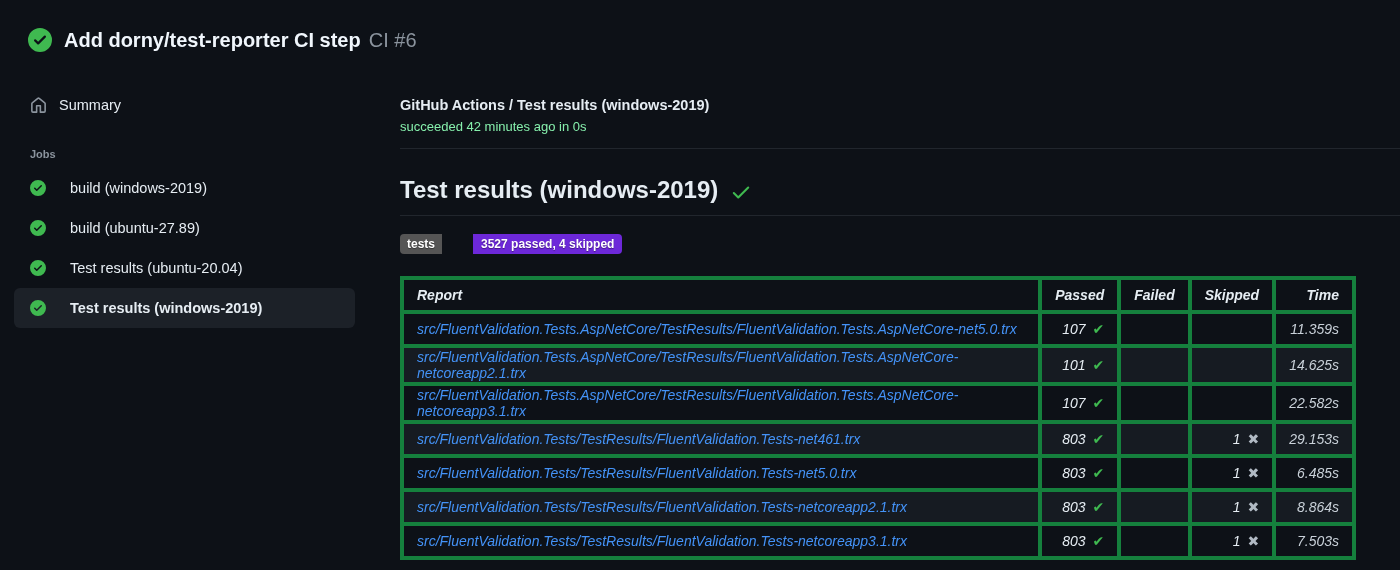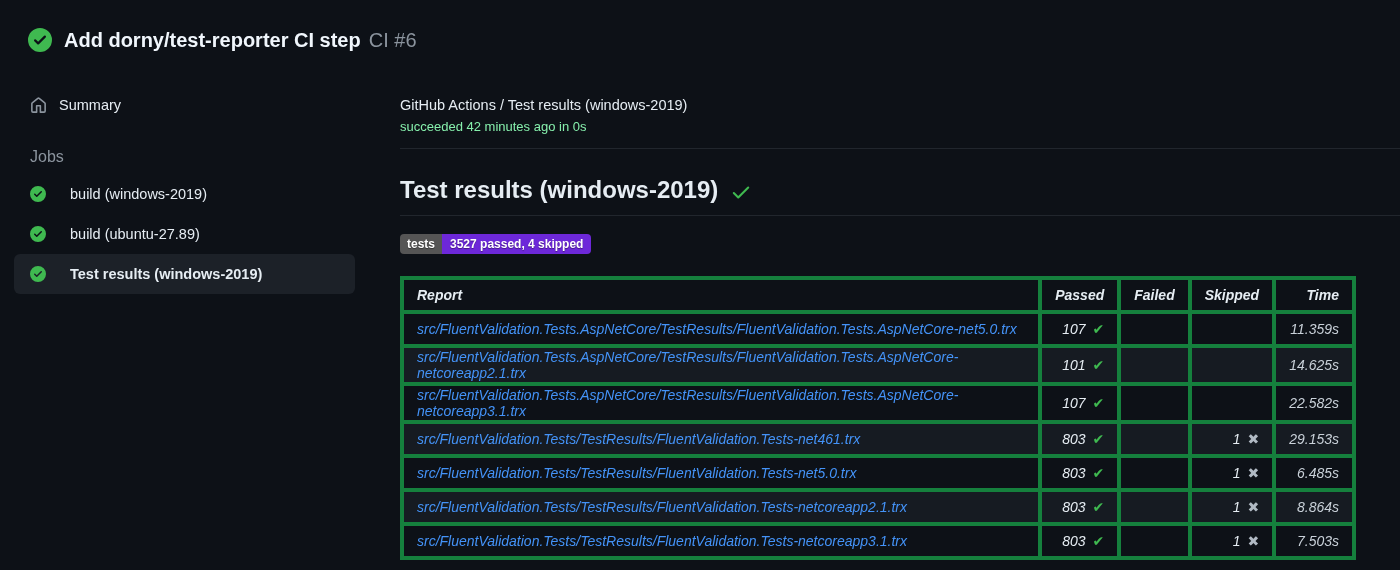--- a/index.html
+++ b/index.html
@@ -24,47 +24,47 @@
   .sidebar { width:400px; flex:0 0 400px; padding-top:10px; }
   .main { flex:1; padding-top:27px; }
 
   
   .summary-item {
     display:flex; align-items:center; gap:12px;
     margin:10px 0 0 30px; height:30px; cursor:pointer;
   }
   .summary-item svg { width:17px; height:17px; fill:#8b949e; }
   .summary-label { color:#e6edf3; font-size:14.5px; }
-  .jobs-heading { margin:28px 0 8px 30px; color:#8b949e; font-size:16px; }
+  .jobs-heading { margin:28px 0 8px 30px; color:#8b949e; font-size:11px;font-weight:bold; }
   .jobs-list { display:flex; flex-direction:column; }
   .job-item {
     display:flex; align-items:center; gap:24px;
     height:40px; margin:0 45px 0 14px; padding-left:16px;
     border-radius:6px; cursor:pointer;
   }
   .job-item .job-check { width:16px; height:16px; flex:0 0 16px; }
   .job-label { color:#e6edf3; font-size:14.5px; white-space:nowrap; }
   .job-item.selected { background:#1c2128; }
   .job-item.selected .job-label { font-weight:bold; }
 
   
-  .job-title { font-weight:normal; color:#e6edf3; font-size:14.5px; }
+  .job-title { font-weight:bold; color:#e6edf3; font-size:14.5px; }
   .job-status { color:#86efac; font-size:13px; margin-top:6px; }
   .section-rule { border-bottom:1px solid #21262d; margin-top:14px; }
   h2.report-heading {
     display:flex; align-items:center; gap:12px;
     margin-top:27px; padding-bottom:11px;
     border-bottom:1px solid #21262d;
     font-size:24px; font-weight:600; color:#e6edf3;
   }
   h2 .heading-check { width:22px; height:22px; margin-top:3px; }
 
   
   .badge { display:inline-flex; margin-top:18px; font-size:12px; font-weight:600;
-           color:#fff; text-shadow:0 1px 1px rgba(0,0,0,.4); line-height:20px; }
+           color:#fff; text-shadow:0 1px 1px rgba(0,0,0,.4); line-height:20px;gap:31px; }
   .badge-label { background:#555555; padding:0 7px; border-radius:4px 0 0 4px; }
   .badge-value { background:#6d28d9; padding:0 8px; border-radius:0 4px 4px 0; }
 
   
   table.results {
     margin-top:22px; border-collapse:collapse;
     width:956px; font-size:14px;
   }
   .results th, .results td {
     border:4px solid #15803d; height:34px; padding:1px 13px;font-style:italic;
@@ -108,20 +108,26 @@
     <path fill="#3fb950" d="M8 16A8 8 0 1 1 8 0a8 8 0 0 1 0 16Zm3.78-9.72a.75.75 0 0 0-1.06-1.06L6.75 9.19 5.28 7.72a.75.75 0 0 0-1.06 1.06l2 2a.75.75 0 0 0 1.06 0l3.5-3.5Z"></path>
   </svg>
           <span class="job-label">build (windows-2019)</span>
         </div>
         <div class="job-item">
           <svg viewBox="0 0 16 16" class="job-check">
     <path fill="#3fb950" d="M8 16A8 8 0 1 1 8 0a8 8 0 0 1 0 16Zm3.78-9.72a.75.75 0 0 0-1.06-1.06L6.75 9.19 5.28 7.72a.75.75 0 0 0-1.06 1.06l2 2a.75.75 0 0 0 1.06 0l3.5-3.5Z"></path>
   </svg>
           <span class="job-label">build (ubuntu-27.89)</span>
         </div>
+        <div class="job-item">
+          <svg viewBox="0 0 16 16" class="job-check">
+    <path fill="#3fb950" d="M8 16A8 8 0 1 1 8 0a8 8 0 0 1 0 16Zm3.78-9.72a.75.75 0 0 0-1.06-1.06L6.75 9.19 5.28 7.72a.75.75 0 0 0-1.06 1.06l2 2a.75.75 0 0 0 1.06 0l3.5-3.5Z"></path>
+  </svg>
+          <span class="job-label">Test results (ubuntu-20.04)</span>
+        </div>
         <div class="job-item selected">
           <svg viewBox="0 0 16 16" class="job-check">
     <path fill="#3fb950" d="M8 16A8 8 0 1 1 8 0a8 8 0 0 1 0 16Zm3.78-9.72a.75.75 0 0 0-1.06-1.06L6.75 9.19 5.28 7.72a.75.75 0 0 0-1.06 1.06l2 2a.75.75 0 0 0 1.06 0l3.5-3.5Z"></path>
   </svg>
           <span class="job-label">Test results (windows-2019)</span>
         </div>
       </div>
   </nav>
 
   <main class="main">

